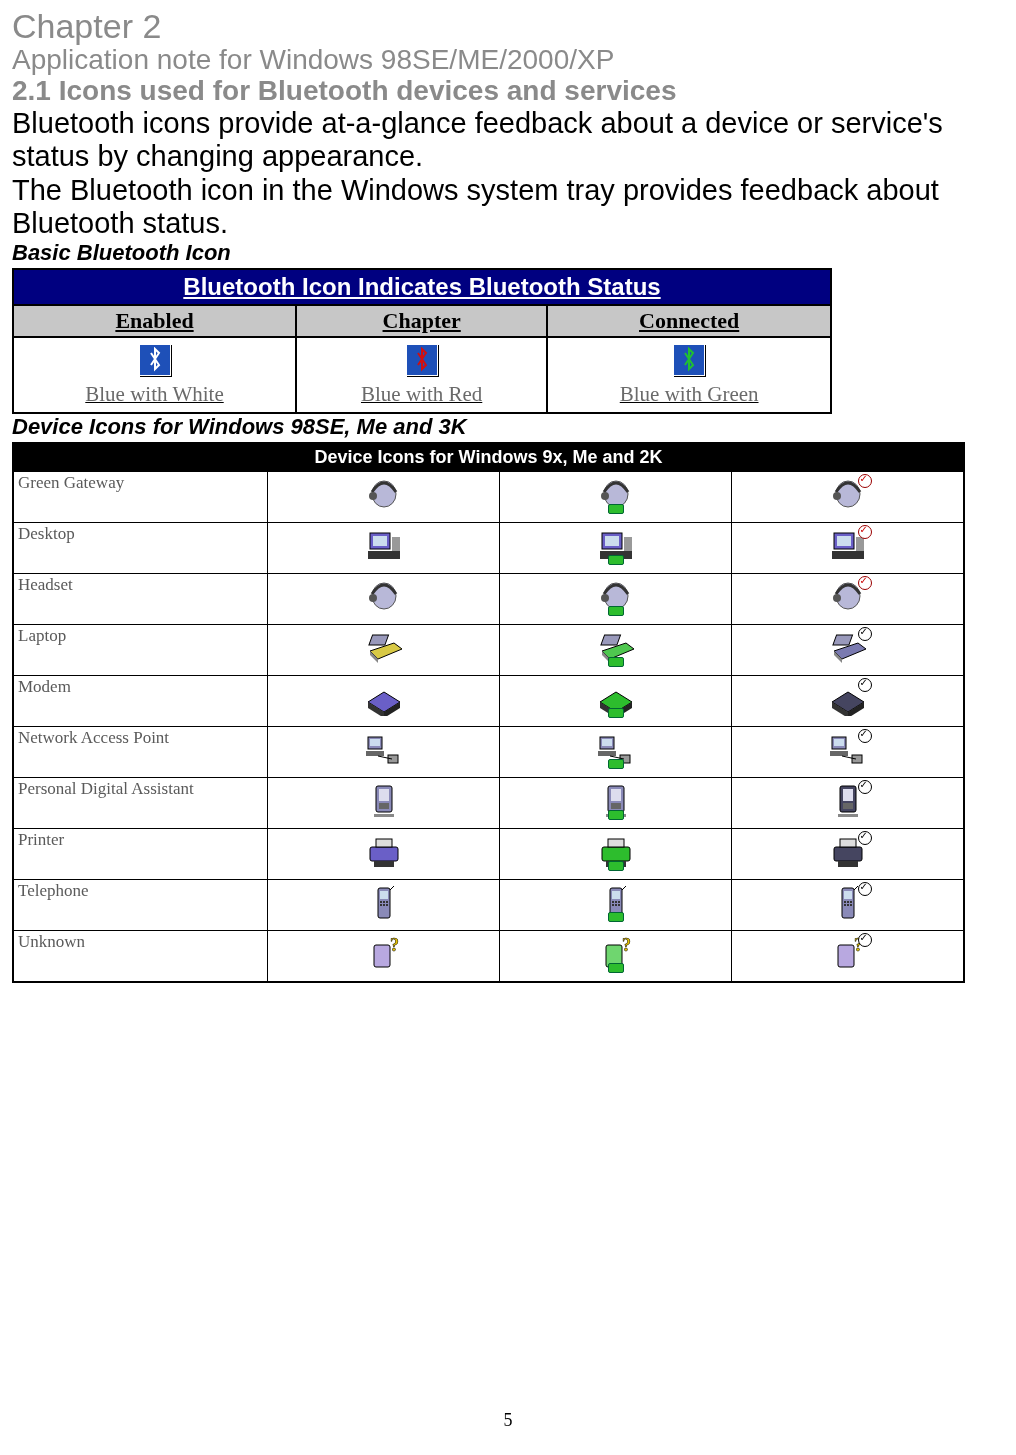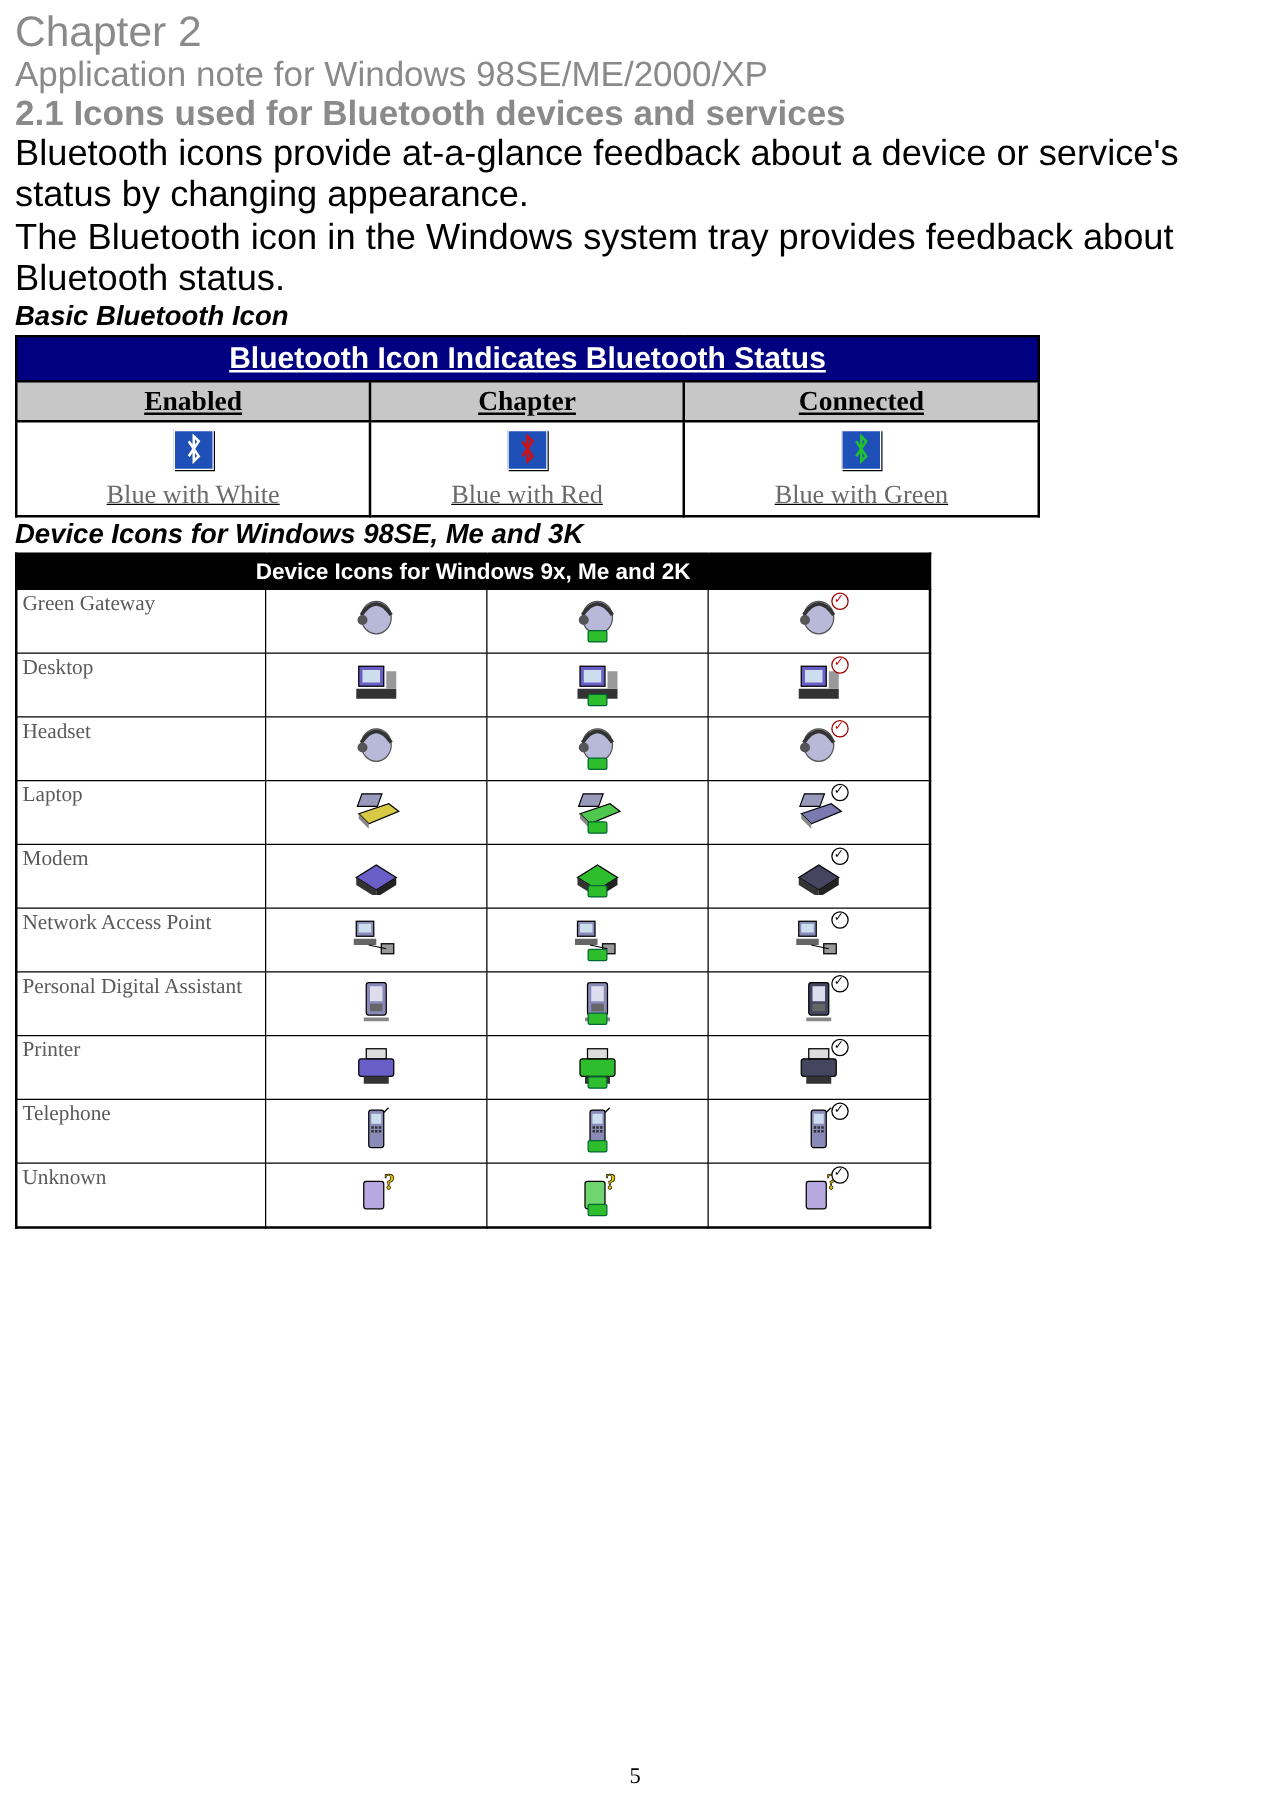--- a/index.html
+++ b/index.html
@@ -87,21 +87,21 @@
     border: 1px solid #fff;
     box-shadow: 1px 1px 0 #000;
     position: relative;
     margin-top: 4px;
     margin-bottom: 2px;
   }
   .bt-icon svg { position:absolute; top:2px; left:8px; }
   
   .tbl2 {
     border-collapse: collapse;
-    width: 733px;
+    width: 953px;
     margin-top: 2px;
     border: 2px solid #000;
   }
   .tbl2 td, .tbl2 th {
     border: 1px solid #000;
     padding: 1px 4px;
     font-family: "Times New Roman", serif;
   }
   .tbl2 .title-row td {
     background: #000;

